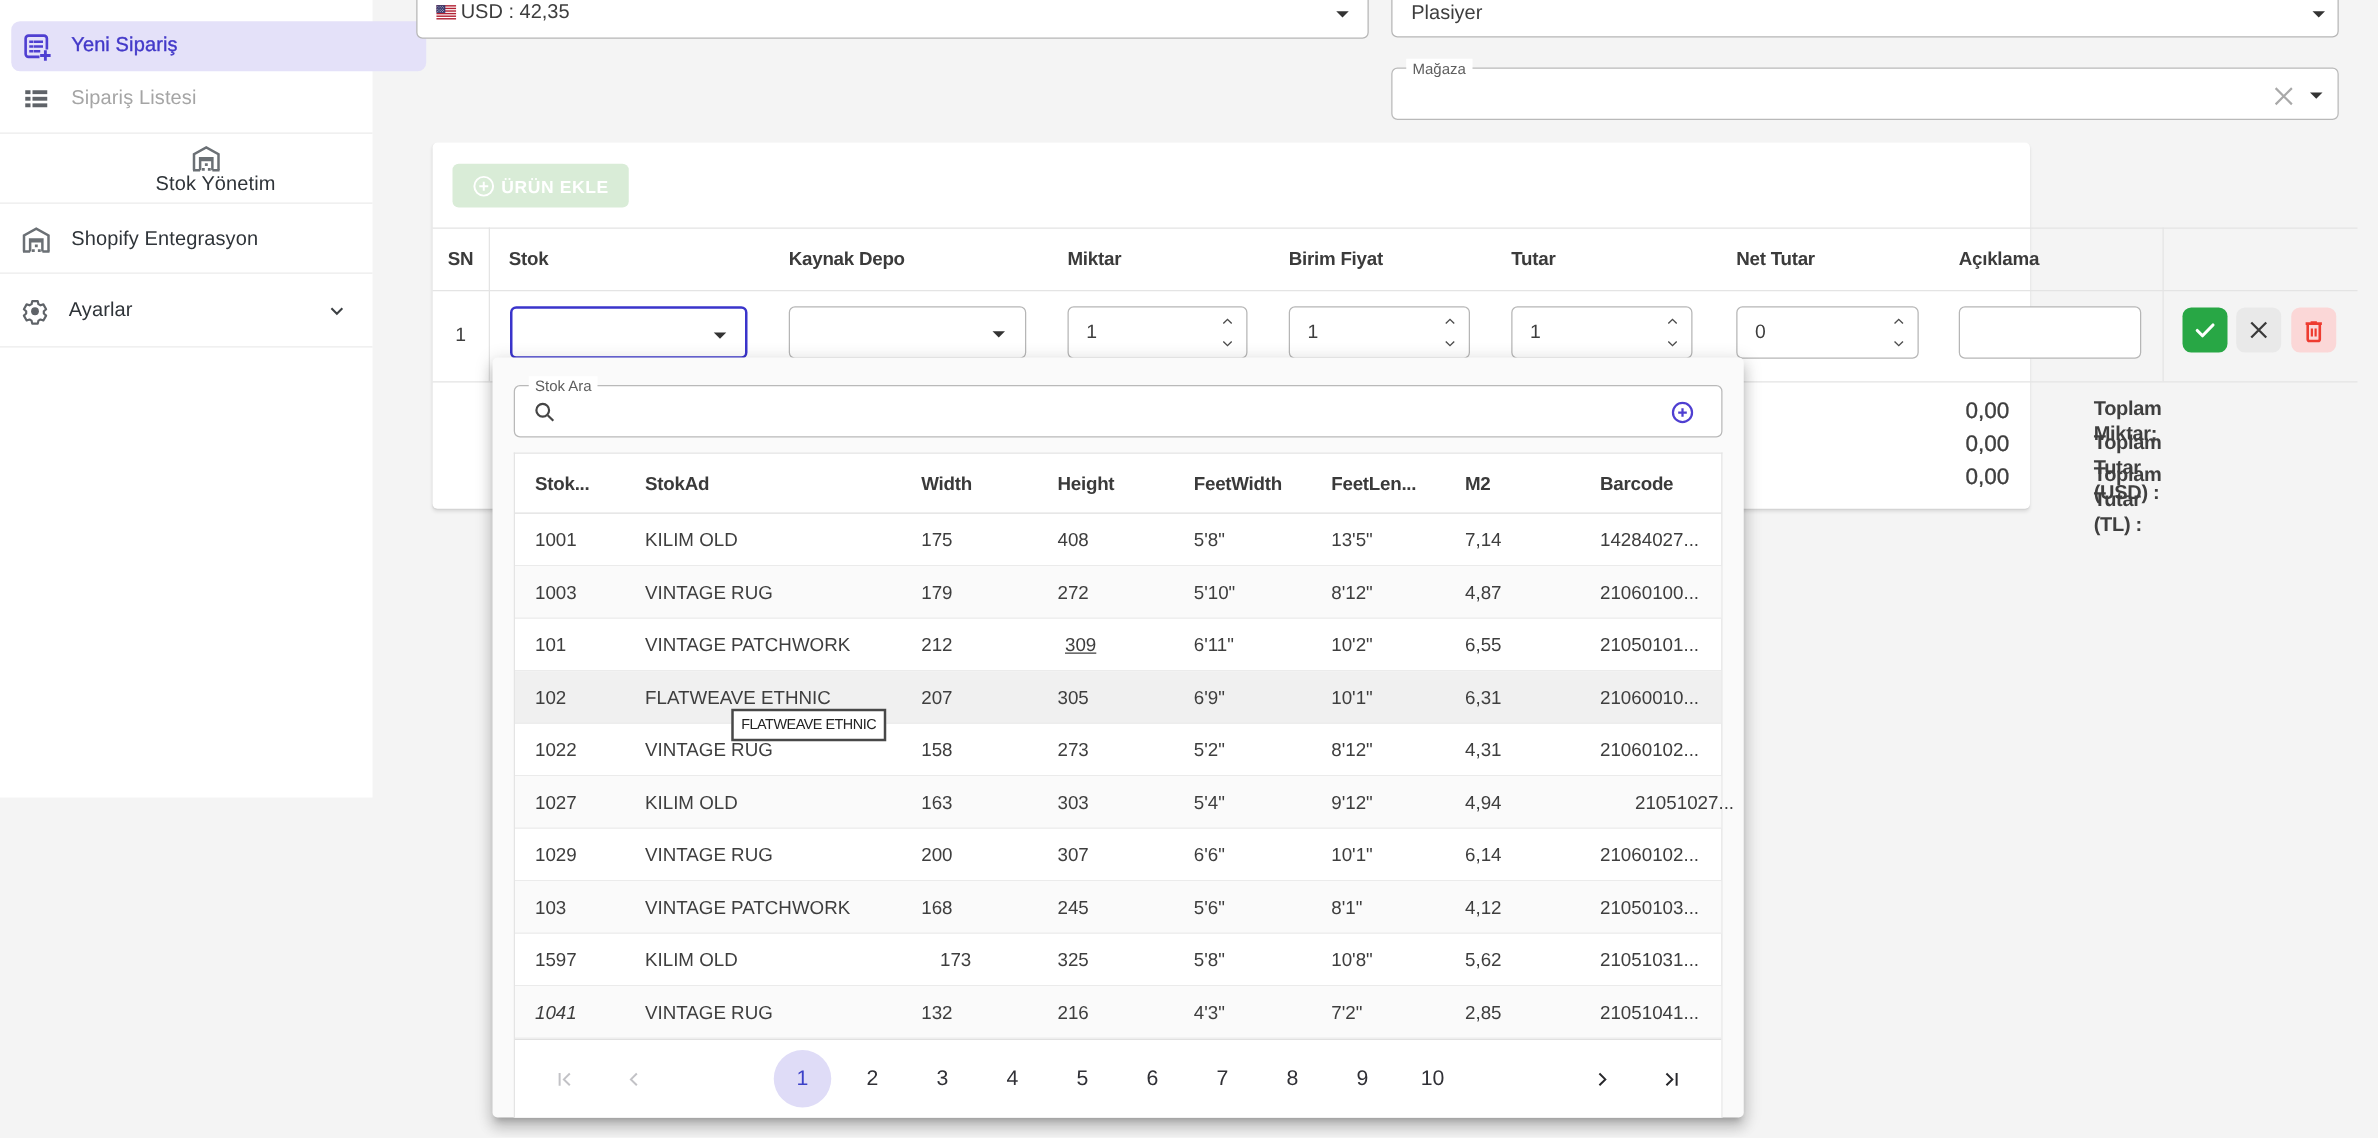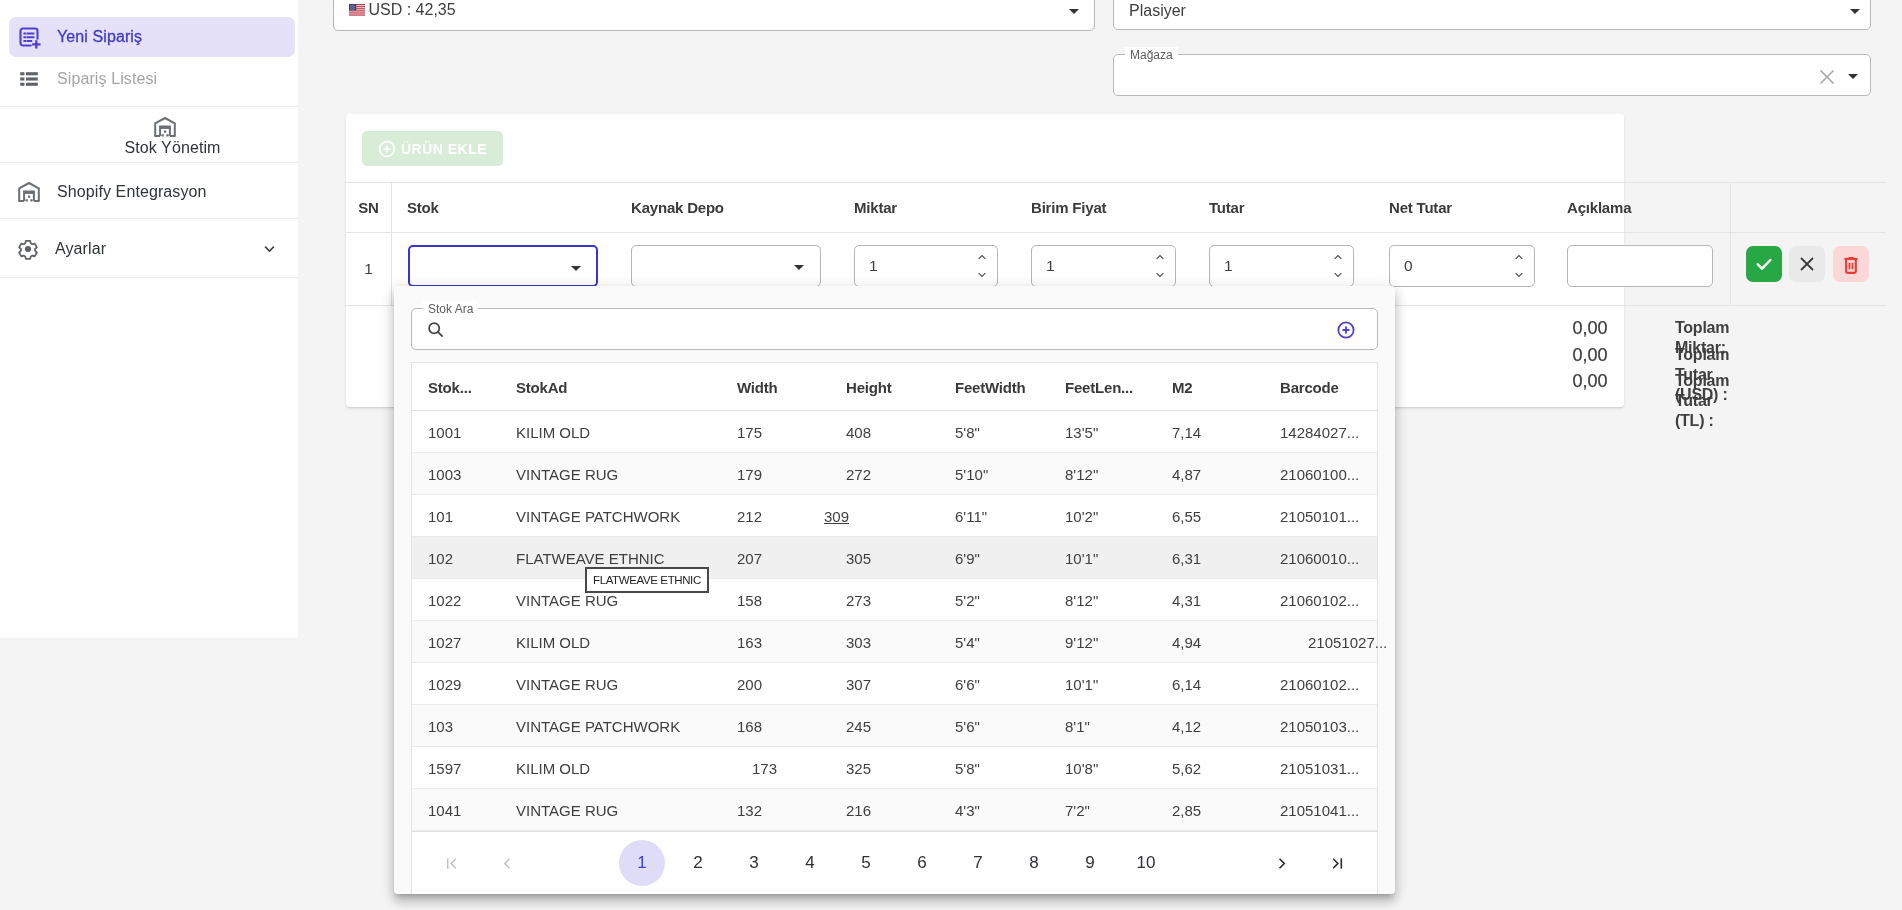--- a/index.html
+++ b/index.html
@@ -56,21 +56,21 @@
 
 .paginator { position:absolute; left:0; width:100%; height:63px; border-top:1px solid #e0e0e0; background:#fff; }
 .nav-btn { position:absolute; line-height:0; cursor:pointer; }
 .page-item { position:absolute; top:8px; width:46px; height:46px; border-radius:50%; display:flex; align-items:center; justify-content:center; font-size:17px; color:#303036; cursor:pointer; }
 .page-item.current { background:#dfdcf7; color:#3c41c8; }
 </style>
 </head>
 <body>
 
 <div class="sidebar">
-<div class="side-item active" style="left:9px;top:17px;width:286px;height:40px;">
+<div class="side-item active" style="left:9px;top:17px;width:332px;height:40px;">
   <span class="ic">
         <svg width="24" height="24" viewBox="0 0 24 24" fill="none">
 <rect x="3.5" y="3.5" width="17" height="17" rx="2.3" stroke="#4f3fd1" stroke-width="2.1"></rect>
 <rect x="14.6" y="14.6" width="9.4" height="9.4" fill="#e4e1f9"></rect>
 <path d="M7.4 8.4h1.2 M11 8.4h5.4 M7.4 12.2h1.2 M11 12.2h5.4 M7.4 16h1.2 M11 16h3.2" stroke="#4f3fd1" stroke-width="2" stroke-linecap="square"></path>
 <path d="M19.3 15.2v8.4 M15.1 19.4h8.4" stroke="#4f3fd1" stroke-width="2.3"></path>
 </svg>
       </span>
   <span class="side-label active-label">Yeni Sipariş</span>
 </div>
@@ -333,21 +333,21 @@
         <div class="ptd" style="left:434px;">272</div>
         <div class="ptd" style="left:543px;">5'10"</div>
         <div class="ptd" style="left:653px;">8'12"</div>
         <div class="ptd" style="left:760px;">4,87</div>
         <div class="ptd" style="left:868px;">21060100...</div>
       </div>
       <div class="prow" style="top:132px;">
         <div class="ptd" style="left:16px;">101</div>
         <div class="ptd" style="left:104px;">VINTAGE PATCHWORK</div>
         <div class="ptd" style="left:325px;">212</div>
-        <div class="ptd" style="left:412px;text-decoration:underline;">309</div>
+        <div class="ptd" style="left:440px;text-decoration:underline;">309</div>
         <div class="ptd" style="left:543px;">6'11"</div>
         <div class="ptd" style="left:653px;">10'2"</div>
         <div class="ptd" style="left:760px;">6,55</div>
         <div class="ptd" style="left:868px;">21050101...</div>
       </div>
       <div class="prow stripe hovered" style="top:174px;">
         <div class="ptd" style="left:16px;">102</div>
         <div class="ptd" style="left:104px;">FLATWEAVE ETHNIC</div>
         <div class="ptd" style="left:325px;">207</div>
         <div class="ptd" style="left:434px;">305</div>
@@ -400,21 +400,21 @@
         <div class="ptd" style="left:16px;">1597</div>
         <div class="ptd" style="left:104px;">KILIM OLD</div>
         <div class="ptd" style="left:340px;">173</div>
         <div class="ptd" style="left:434px;">325</div>
         <div class="ptd" style="left:543px;">5'8"</div>
         <div class="ptd" style="left:653px;">10'8"</div>
         <div class="ptd" style="left:760px;">5,62</div>
         <div class="ptd" style="left:868px;">21051031...</div>
       </div>
       <div class="prow stripe" style="top:426px;">
-        <div class="ptd" style="left:16px;">1041</div>
+        <div class="ptd" style="left:16px;font-style:italic;">1041</div>
         <div class="ptd" style="left:104px;">VINTAGE RUG</div>
         <div class="ptd" style="left:325px;">132</div>
         <div class="ptd" style="left:434px;">216</div>
         <div class="ptd" style="left:543px;">4'3"</div>
         <div class="ptd" style="left:653px;">7'2"</div>
         <div class="ptd" style="left:760px;">2,85</div>
         <div class="ptd" style="left:868px;">21051041...</div>
       </div>
     <div class="tooltip" style="left:173px;top:204px;">FLATWEAVE ETHNIC</div>
     <div class="paginator" style="top:468px;">

